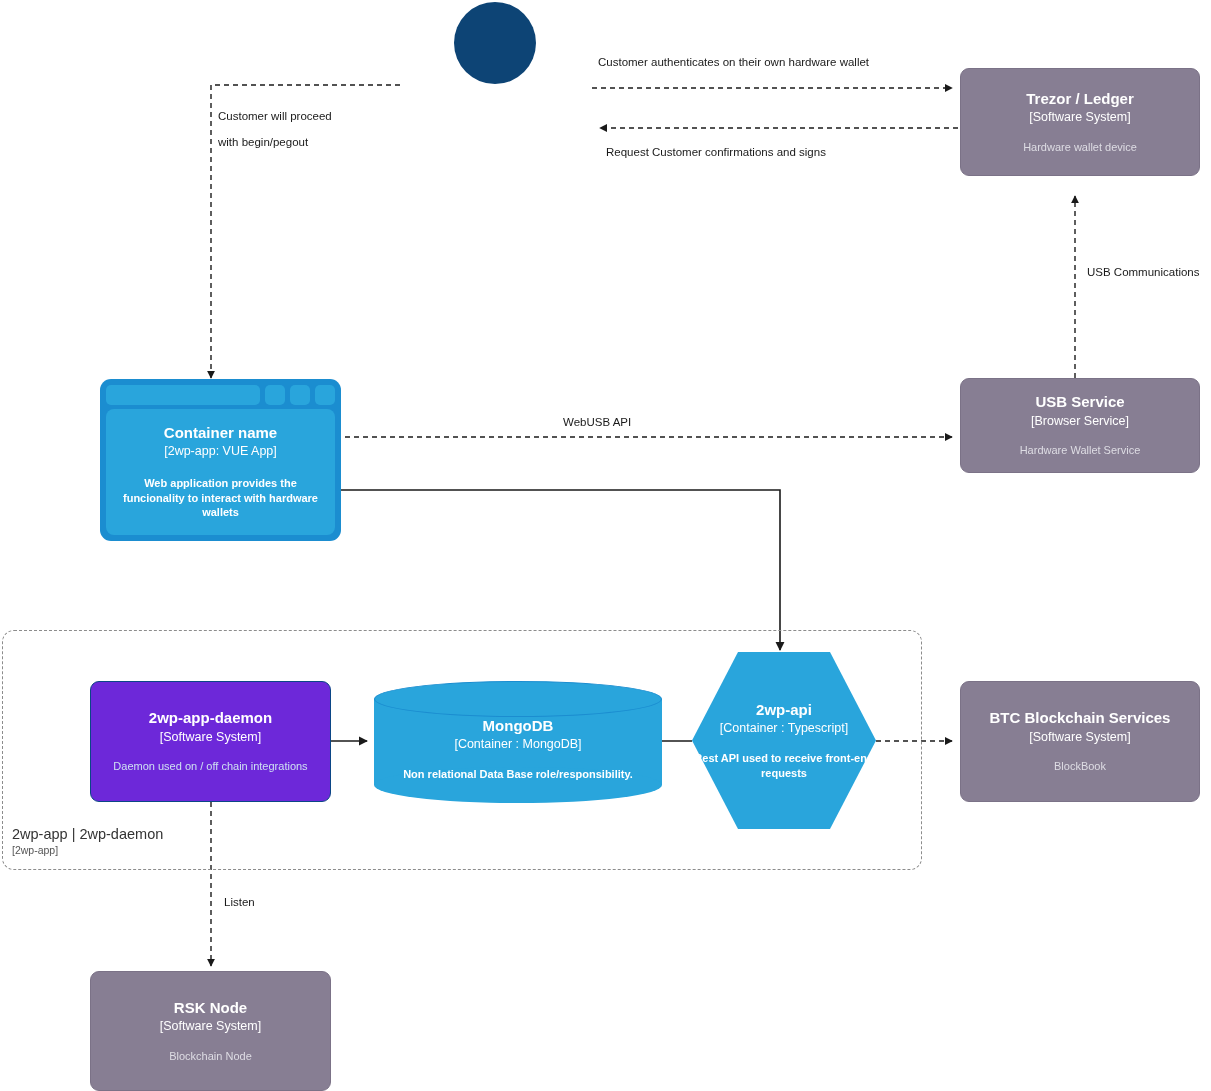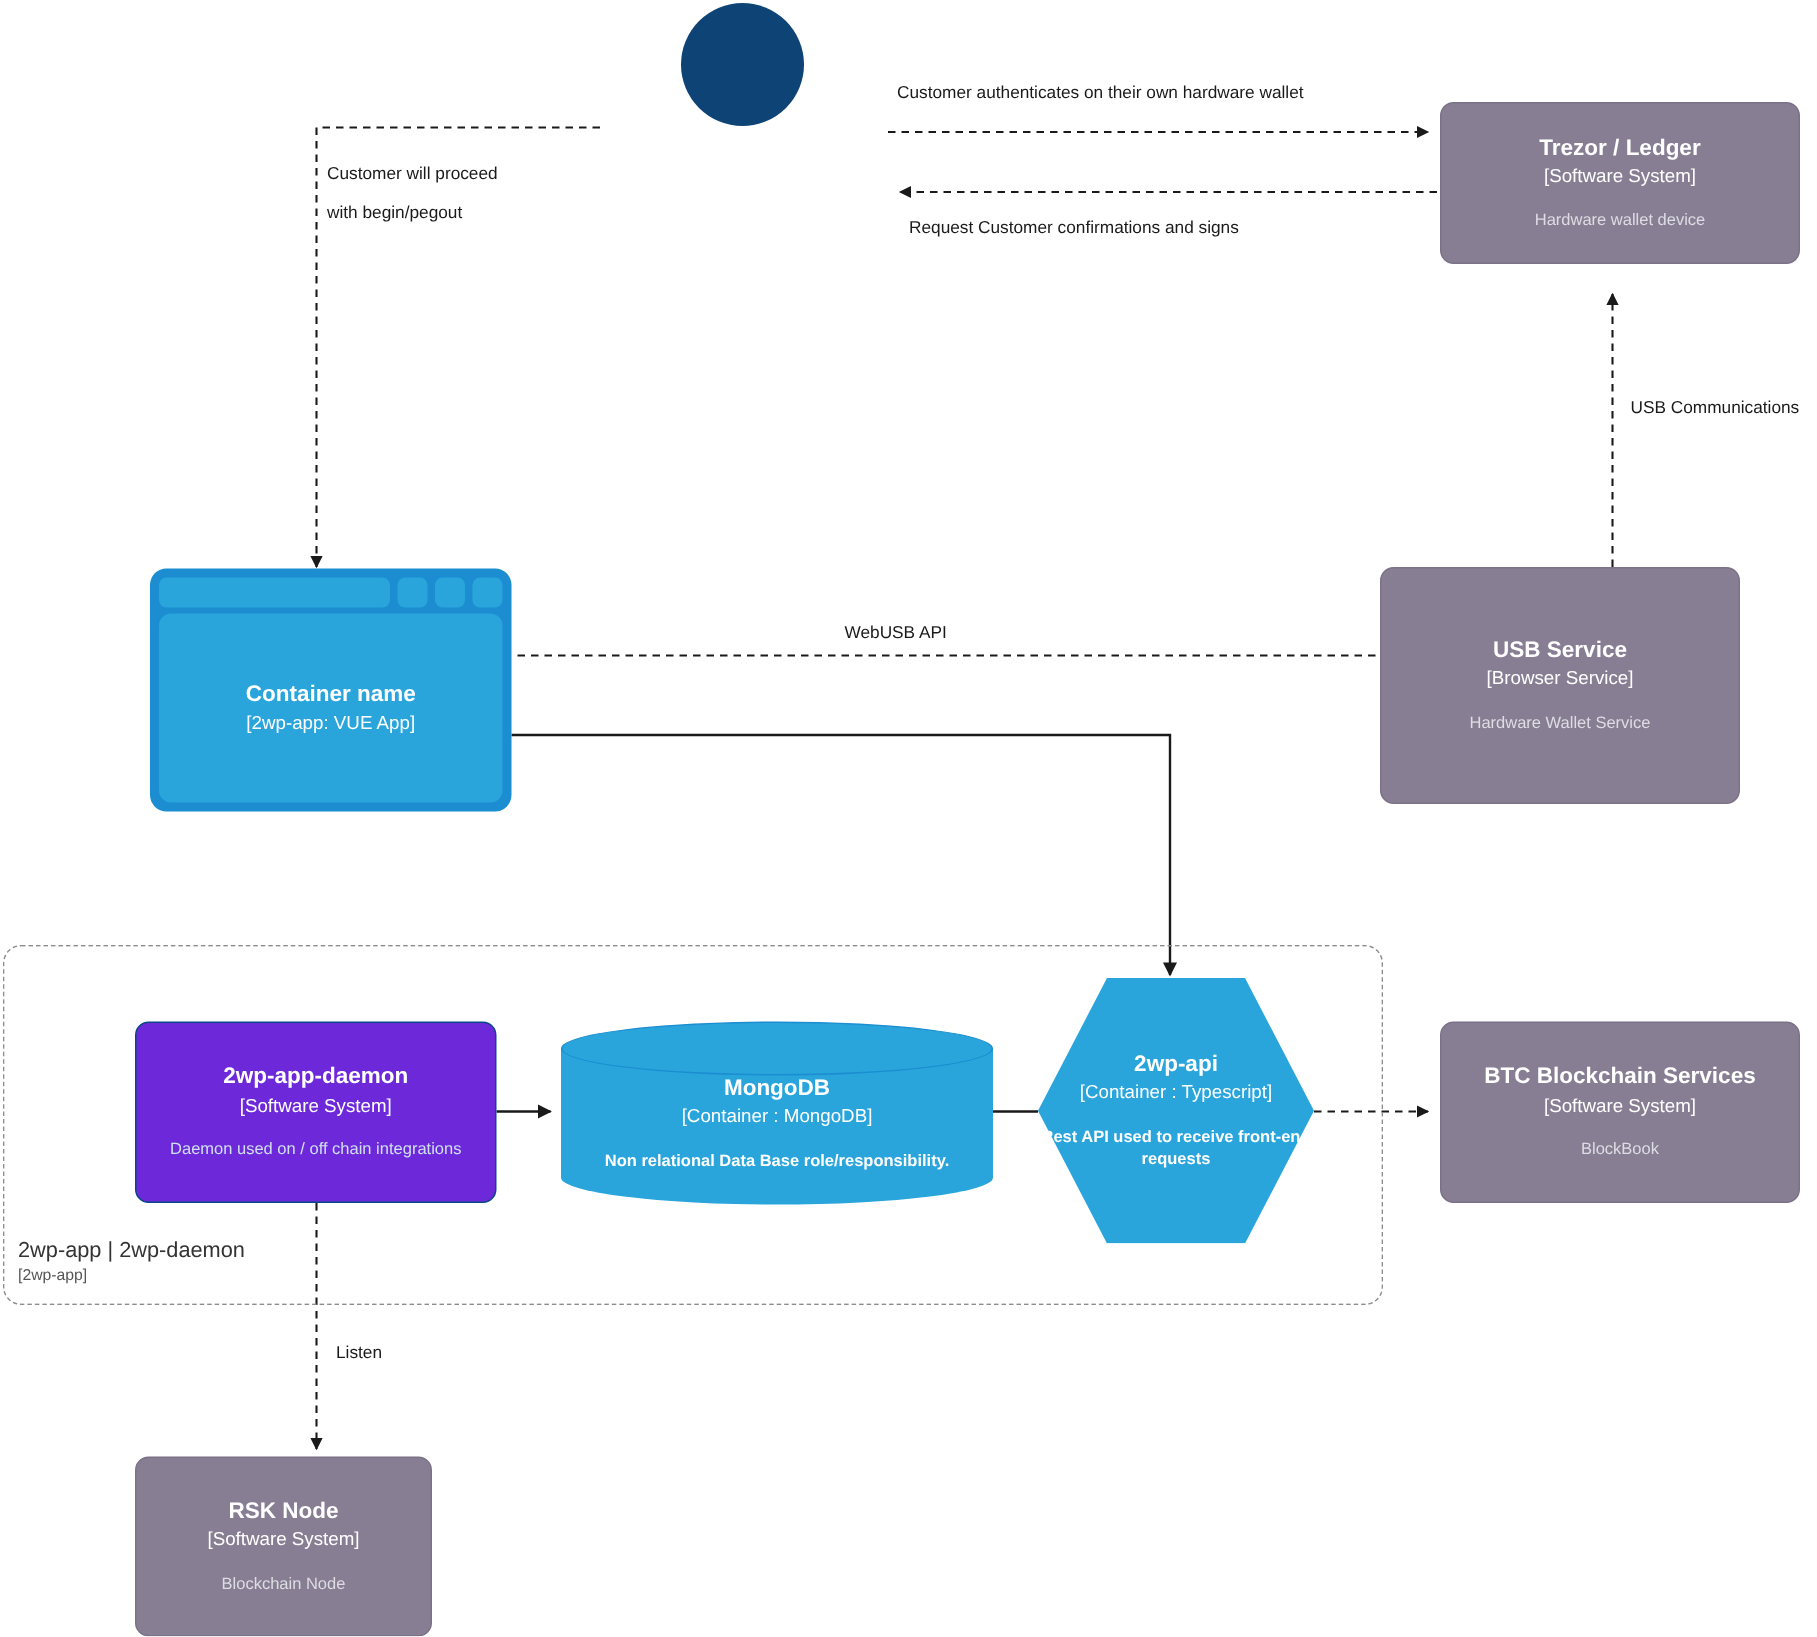--- a/index.html
+++ b/index.html
@@ -262,24 +262,25 @@
   <div class="win-outer" style="left:100px; top:379px; width:241px; height:162px;">
     <div class="win-titlebar">
       <div class="win-bar-long"></div>
       <div class="win-dot"></div>
       <div class="win-dot"></div>
       <div class="win-dot"></div>
     </div>
     <div class="win-body">
       <div class="title">Container name</div>
       <div class="subtitle">[2wp-app: VUE App]</div>
+      <div class="desc">Web application provides the funcionality to interact with hardware wallets</div>
     </div>
   </div>
 
-  <div class="node sys-box" style="left:920px; top:378px; width:240px; height:158px; padding:0 10px;">
+  <div class="node sys-box" style="left:960px; top:378px; width:240px; height:95px; padding:0 10px;">
     <div class="title">USB Service</div>
     <div class="subtitle">[Browser Service]</div>
     <div class="desc">Hardware Wallet Service</div>
   </div>
 
   <div class="node blue-box" style="left:90px; top:681px; width:241px; height:121px; padding:0 10px;">
     <div class="title">2wp-app-daemon</div>
     <div class="subtitle">[Software System]</div>
     <div class="desc">Daemon used on / off chain integrations</div>
   </div>
@@ -303,21 +304,21 @@
       <div class="desc">Rest API used to receive front-end requests</div>
     </div>
   </div>
 
   <div class="node sys-box" style="left:960px; top:681px; width:240px; height:121px; padding:0 10px;">
     <div class="title">BTC Blockchain Services</div>
     <div class="subtitle">[Software System]</div>
     <div class="desc">BlockBook</div>
   </div>
 
-  <div class="node sys-box" style="left:90px; top:971px; width:198px; height:120px; padding:0 10px;">
+  <div class="node sys-box" style="left:90px; top:971px; width:241px; height:120px; padding:0 10px;">
     <div class="title">RSK Node</div>
     <div class="subtitle">[Software System]</div>
     <div class="desc">Blockchain Node</div>
   </div>
 
   <div class="edge-label" style="left:598px; top:56px;">Customer authenticates on their own hardware wallet</div>
 
   <div class="edge-label" style="left:606px; top:146px;">Request Customer confirmations and signs</div>
 
   <div class="edge-label" style="left:218px; top:110px;">Customer will proceed</div>

